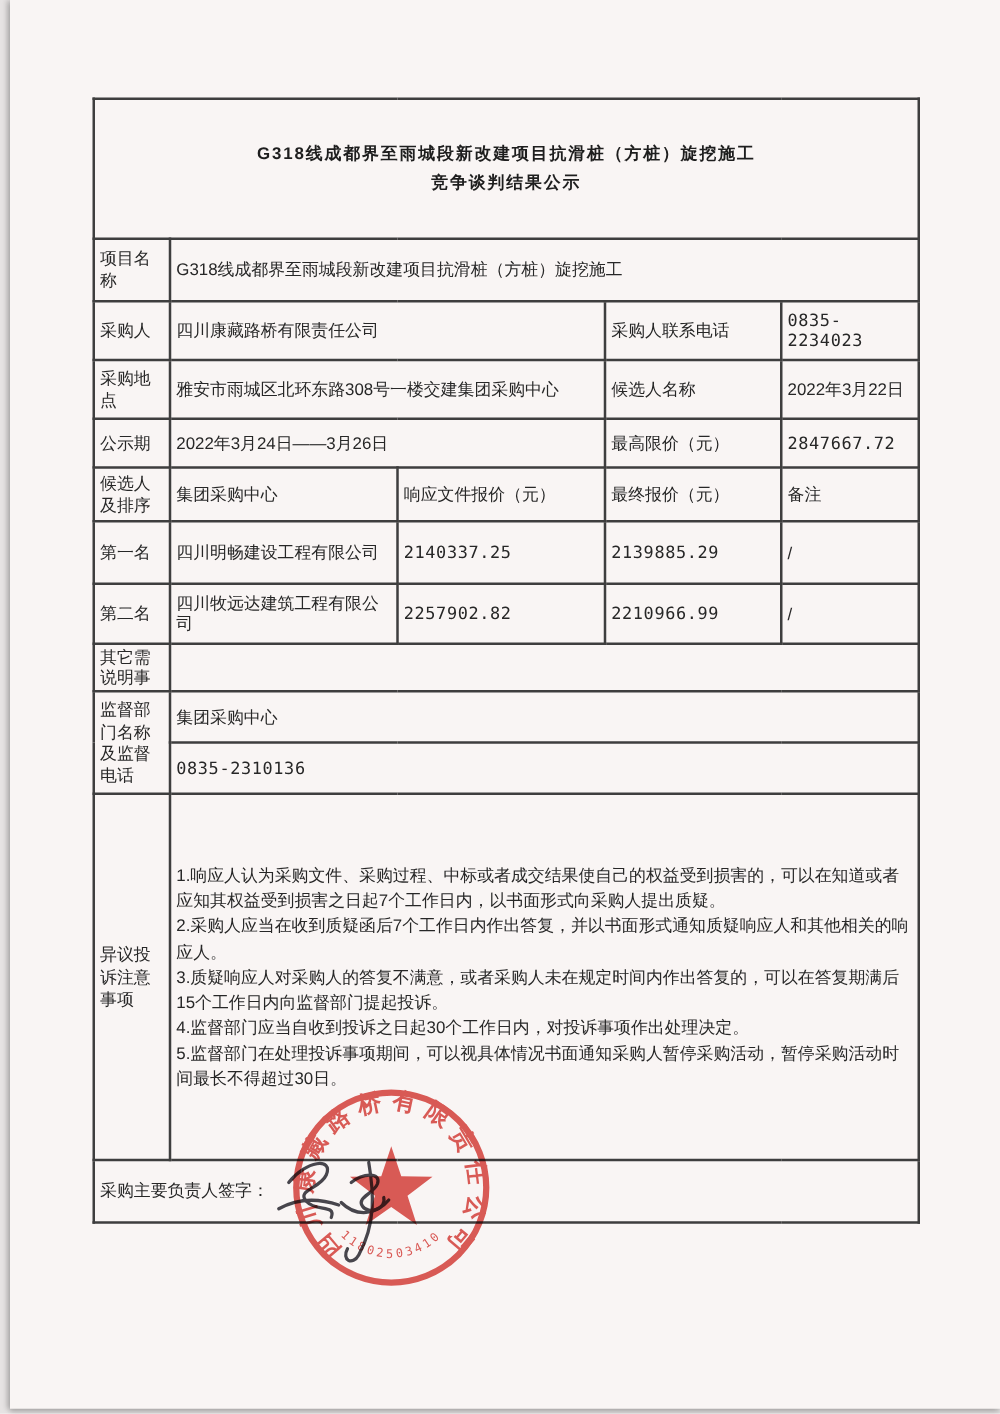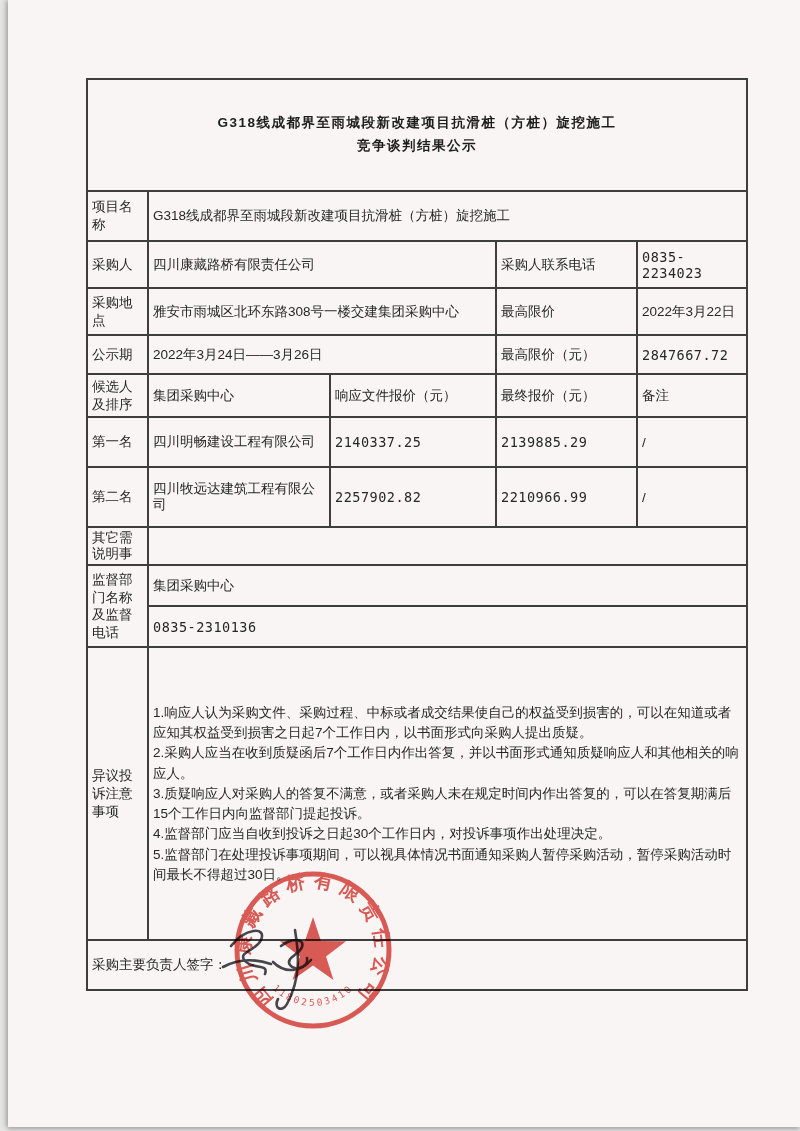--- a/index.html
+++ b/index.html
@@ -7,21 +7,21 @@
     width:800px;height:1131px;position:relative;overflow:hidden;
     background:#e6e3e3;
     font-family:"Liberation Sans",sans-serif;
   }
   .paper{
     position:absolute;left:8px;top:0;right:0;bottom:4px;
     background:#f9f5f4;
     box-shadow:-3px 0 4px rgba(0,0,0,.18), 0 3px 4px rgba(0,0,0,.18);
   }
   table.doc{
-    position:absolute;left:78px;top:78px;width:660px;
+    position:absolute;left:66px;top:78px;width:660px;
     border-collapse:collapse;table-layout:fixed;
     color:#272727;
     padding-left:44px;
   }
   .doc td{
     border:2px solid #3e3e3e;
     padding:2px 4px;
     font-size:13.5px;
     vertical-align:middle;
     overflow:hidden;
@@ -77,21 +77,21 @@
       <td class="lbl">采购人</td>
       <td colspan="2" class="val">四川康藏路桥有限责任公司</td>
       <td class="c">采购人联系电话</td>
       <td class="c num">0835-2234023</td>
     </tr>
 
     <tr style="height:47px">
       <td class="lbl">采购地
 点</td>
       <td colspan="2" class="val">雅安市雨城区北环东路308号一楼交建集团采购中心</td>
-      <td class="c">最高限价</td>
+      <td class="c">候选人名称</td>
       <td class="c">2022年3月22日</td>
     </tr>
 
     <tr style="height:39px">
       <td class="lbl">公示期</td>
       <td colspan="2" class="val">2022年3月24日——3月26日</td>
       <td class="c">最高限价（元）</td>
       <td class="c num-sm">2847667.72</td>
     </tr>
 
@@ -105,21 +105,21 @@
     </tr>
 
     <tr style="height:50px">
       <td class="c tight">第一名</td>
       <td class="val tight">四川明畅建设工程有限公司</td>
       <td class="c num">2140337.25</td>
       <td class="c num">2139885.29</td>
       <td class="c">/</td>
     </tr>
 
-    <tr style="height:60px">
+    <tr style="height:48px">
       <td class="c tight">第二名</td>
       <td class="val tight">四川牧远达建筑工程有限公司</td>
       <td class="c num">2257902.82</td>
       <td class="c num">2210966.99</td>
       <td class="c">/</td>
     </tr>
 
     <tr style="height:33px">
       <td class="lbl tight">其它需
 说明事</td>

